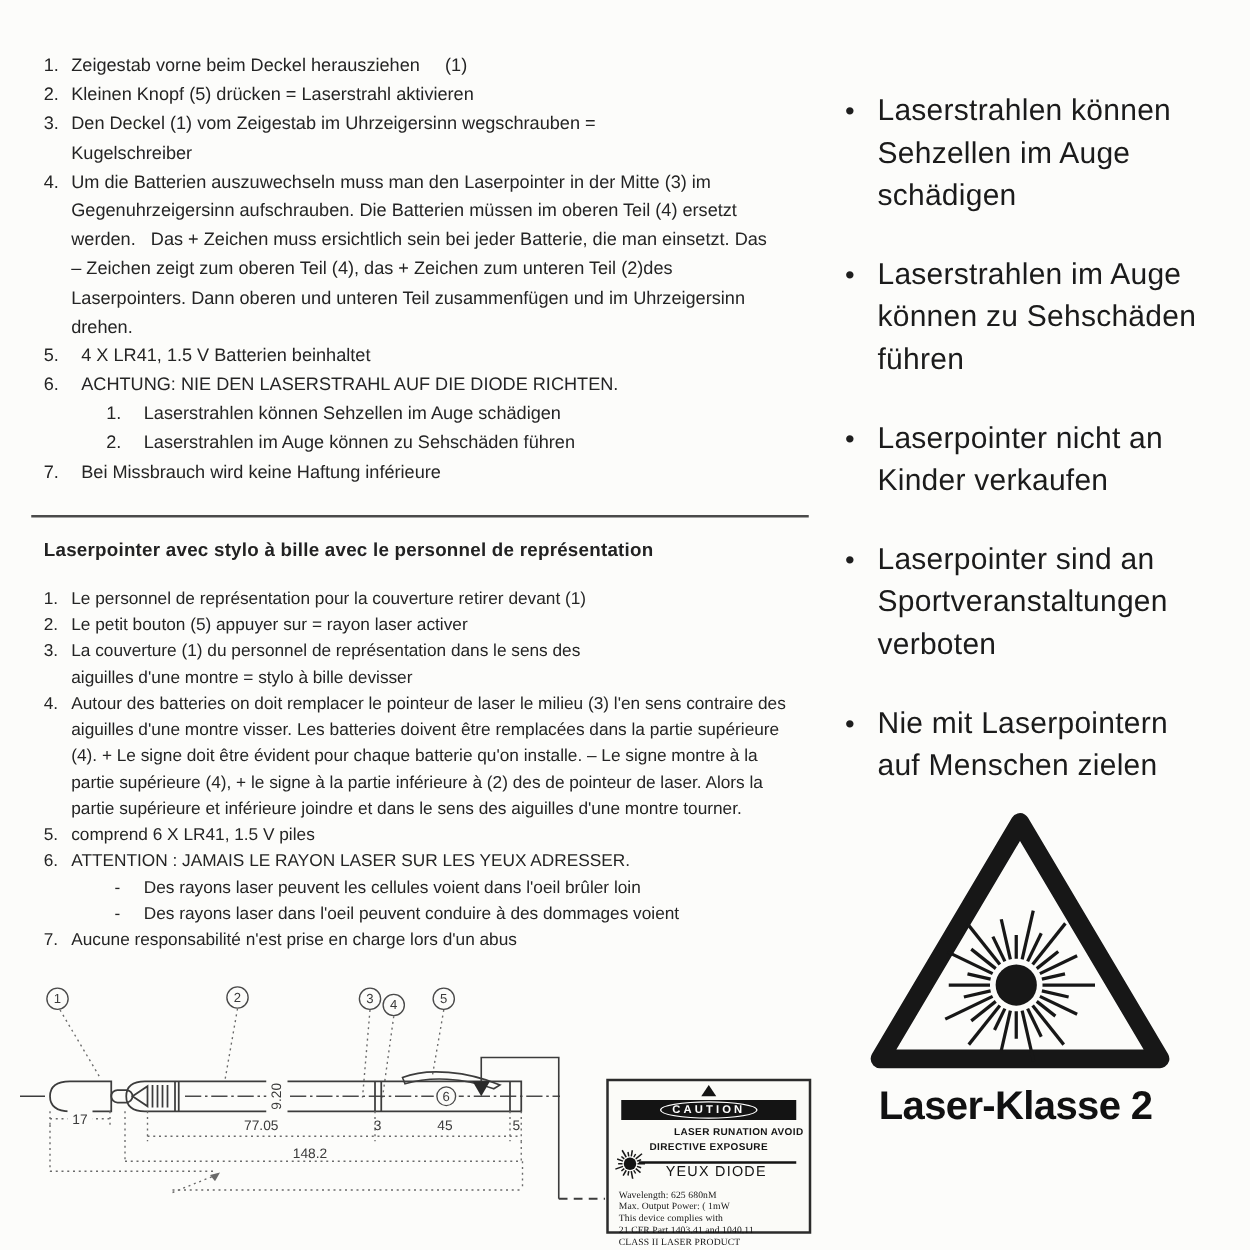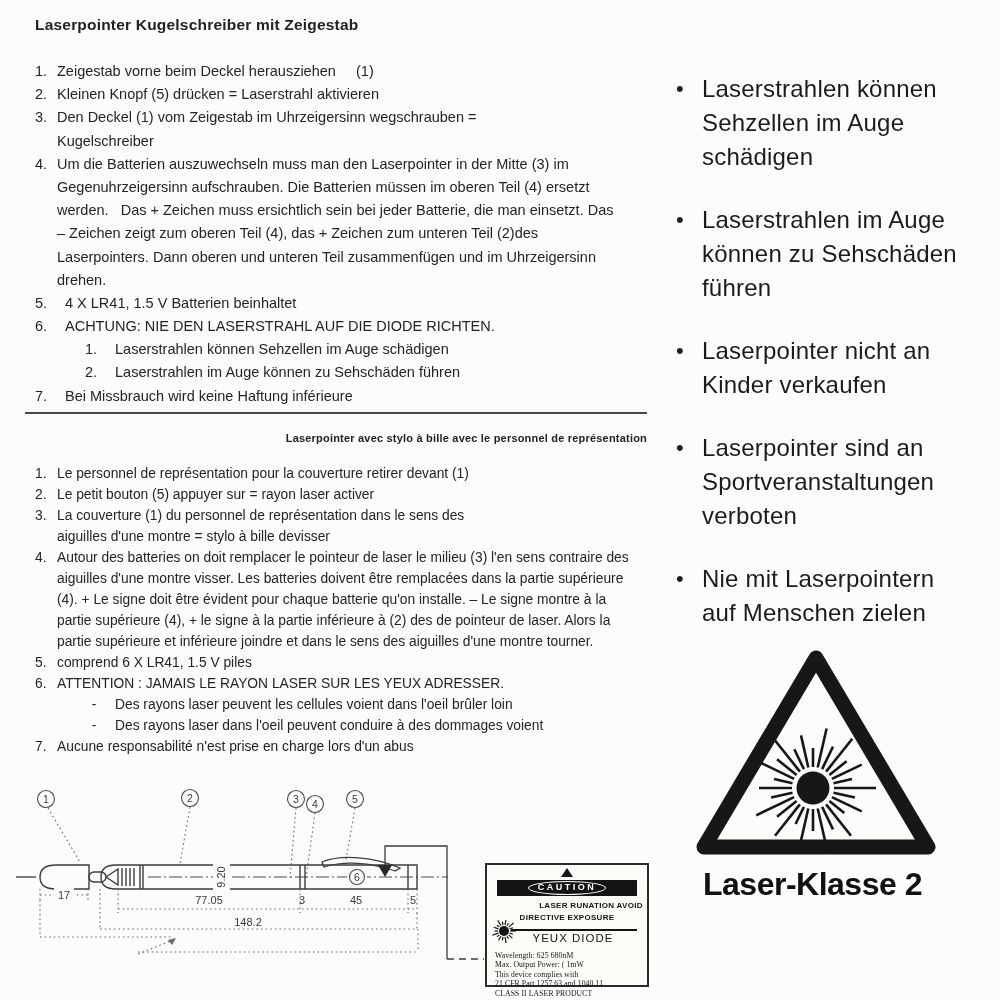--- a/index.html
+++ b/index.html
@@ -59,21 +59,20 @@
   .cl-rule { position:absolute; left:16px; right:2px; top:5px; border-top:2px solid #141414; }
   .cl-burst { position:absolute; left:-3px; top:-5px; }
   .cl-diode { text-align:center; padding-left:12px; padding-top:8px; font-size:11.5px;
     letter-spacing:1px; color:#141414; }
   .cl-specs { margin:3px 8px 0; font-size:7.7px; line-height:1.22; color:#141414; letter-spacing:.1px;font-family:Liberation Serif, serif; }
 </style>
 </head>
 <body>
 
 <div class="col-left">
-  <div class="doc-title">Laserpointer Kugelschreiber mit Zeigestab</div>
   <div class="list">
     <div class="row">
       <span class="num">1.</span>
       <span class="txt">Zeigestab vorne beim Deckel herausziehen     (1)</span>
     </div>
     <div class="row">
       <span class="num">2.</span>
       <span class="txt">Kleinen Knopf (5) drücken = Laserstrahl aktivieren</span>
     </div>
     <div class="row" style="width:520px;">
@@ -103,21 +102,21 @@
     <div class="row gap5">
       <span class="num">7.</span>
       <span class="txt">Bei Missbrauch wird keine Haftung inférieure</span>
     </div>
   </div>
 </div>
 
 <div class="divider"></div>
 
 <div class="section-fr">
-  <div class="doc-title" style="font-size:11px;text-align:right;">Laserpointer avec stylo  à bille avec le personnel de représentation</div>
+  <div class="doc-title" style="font-size:15px;">Laserpointer avec stylo  à bille avec le personnel de représentation</div>
   <div class="list-fr">
     <div class="row">
       <span class="num">1.</span>
       <span class="txt">Le personnel de représentation pour la couverture retirer devant (1)</span>
     </div>
     <div class="row">
       <span class="num">2.</span>
       <span class="txt">Le petit bouton (5) appuyer sur = rayon laser activer</span>
     </div>
     <div class="row" style="width:480px;">
@@ -334,16 +333,16 @@
           <line x1="17.6" y1="9.9" x2="20.9" y2="8.8" stroke="#171717" stroke-width="1.2"></line>
         </g>
       <circle cx="12" cy="12" r="5" fill="#141414"></circle>
     </svg>
     <div class="cl-diode">YEUX DIODE</div>
   </div>
   <div class="cl-specs">
     <div>Wavelength: 625 680nM</div>
     <div>Max. Output Power: ( 1mW</div>
     <div>This device complies with</div>
-    <div>21 CFR Part 1257.63  and  1040.11</div>
+    <div>21 CFR Part 1403.41  and  1040.11</div>
     <div>CLASS II LASER PRODUCT</div>
   </div>
 </div>
 
 </body></html>

